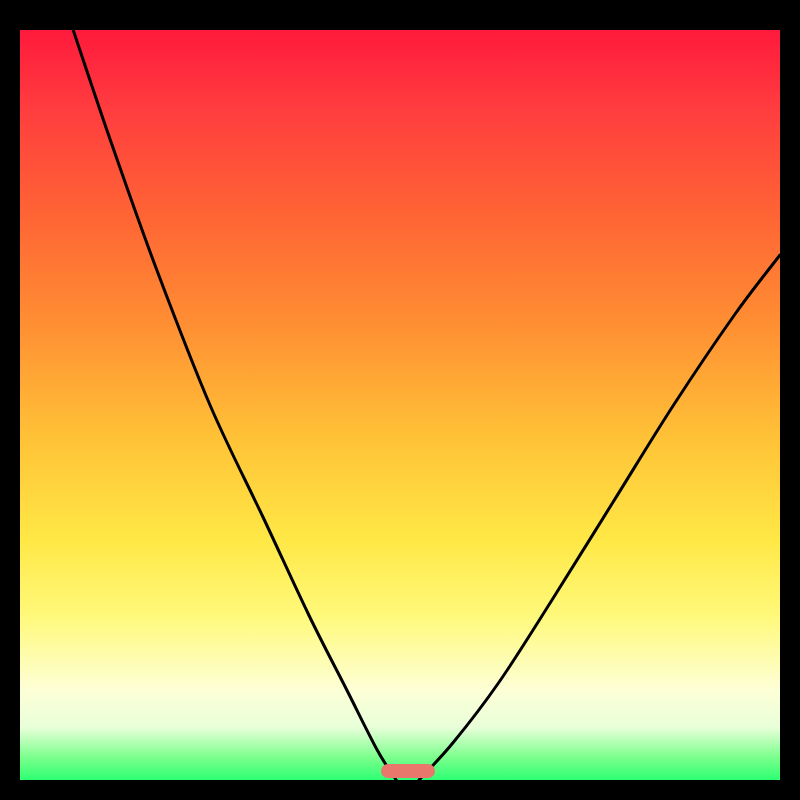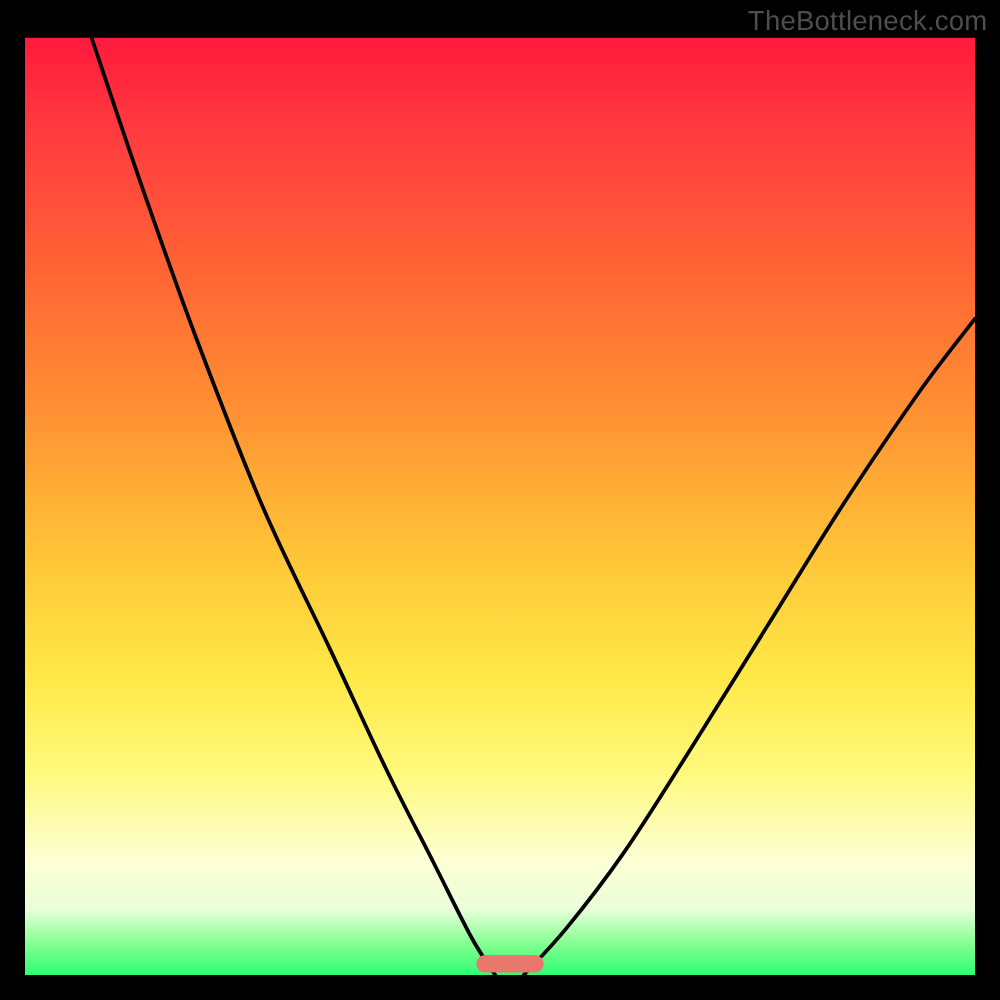--- a/index.html
+++ b/index.html
@@ -77,21 +77,20 @@
     width: 100%;
     height: 100%;
     z-index: 4;
   }
 </style>
 </head>
 <body>
 
 <div class="frame">
 
-  <div class="watermark">TheBottleneck.com</div>
 
   <div class="plot">
     <div class="gradient"></div>
 
     <svg class="curve" viewBox="0 0 760 750" preserveAspectRatio="none">
       <path d="M 53.2 0.0 C 59.5 18.8, 77.3 72.5, 91.2 112.5 C 105.1 152.5, 120.3 196.2, 136.8 240.0 C 153.3 283.7, 172.3 333.8, 190.0 375.0 C 207.7 416.3, 226.7 452.5, 243.2 487.5 C 259.7 522.5, 274.9 556.3, 288.8 585.0 C 302.7 613.8, 315.4 637.5, 326.8 660.0 C 338.2 682.5, 349.0 705.0, 357.2 720.0 C 365.4 735.0, 373.0 745.0, 376.2 750.0 M 399.0 750.0 C 404.7 743.8, 419.9 728.8, 433.2 712.5 C 446.5 696.3, 462.3 676.3, 478.8 652.5 C 495.3 628.8, 513.0 600.0, 532.0 570.0 C 551.0 540.0, 572.5 505.0, 592.8 472.5 C 613.1 440.0, 633.3 406.3, 653.6 375.0 C 673.9 343.8, 696.7 310.0, 714.4 285.0 C 732.1 260.0, 752.4 235.0, 760.0 225.0" fill="none" stroke="#000" stroke-width="3" stroke-linecap="round"></path>
     </svg>
 
     <div class="marker" style="left: 51%; background: rgb(233, 119, 107);"></div>
   </div>

